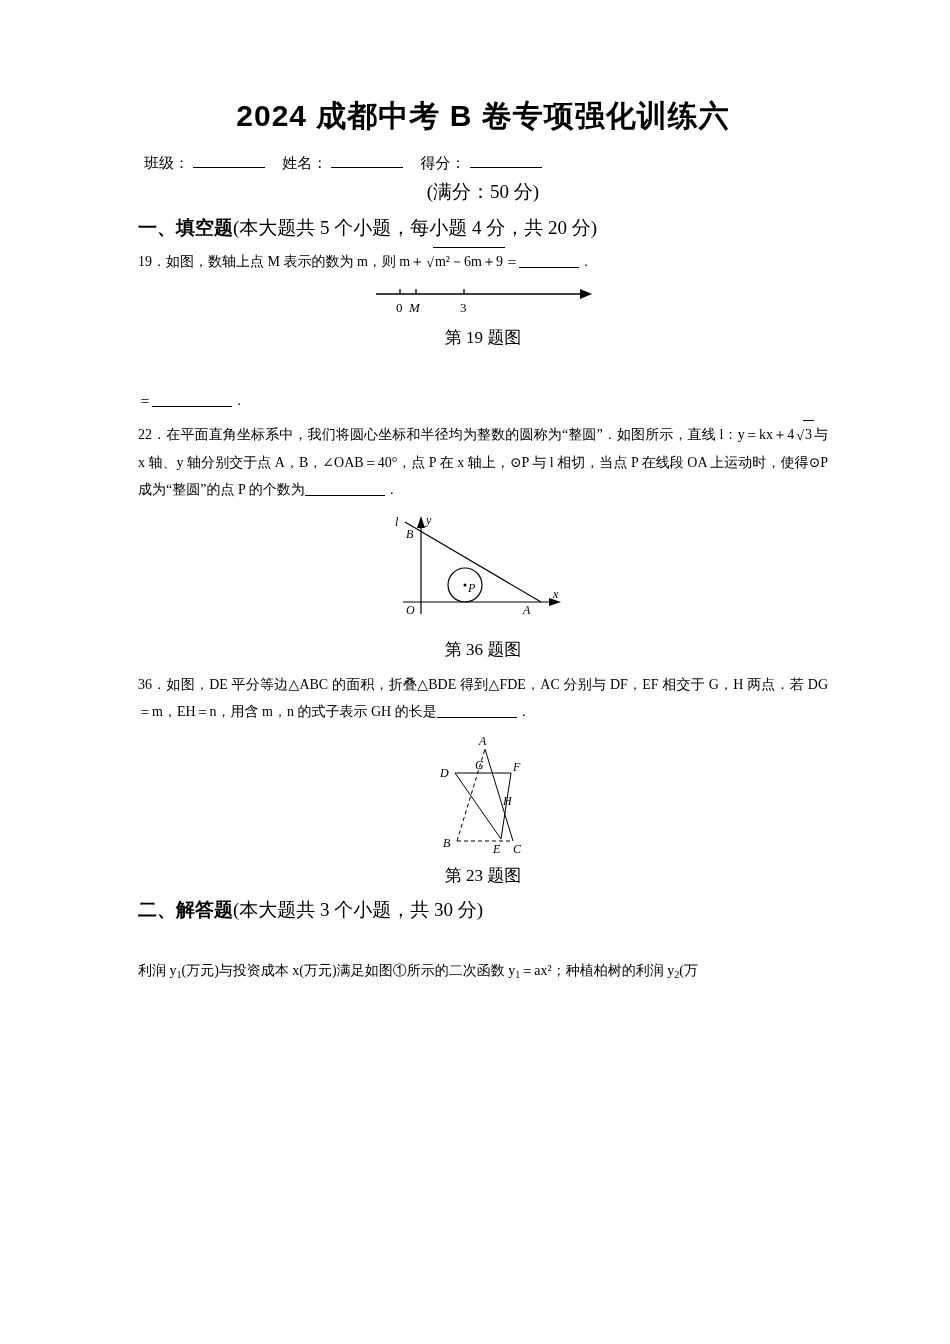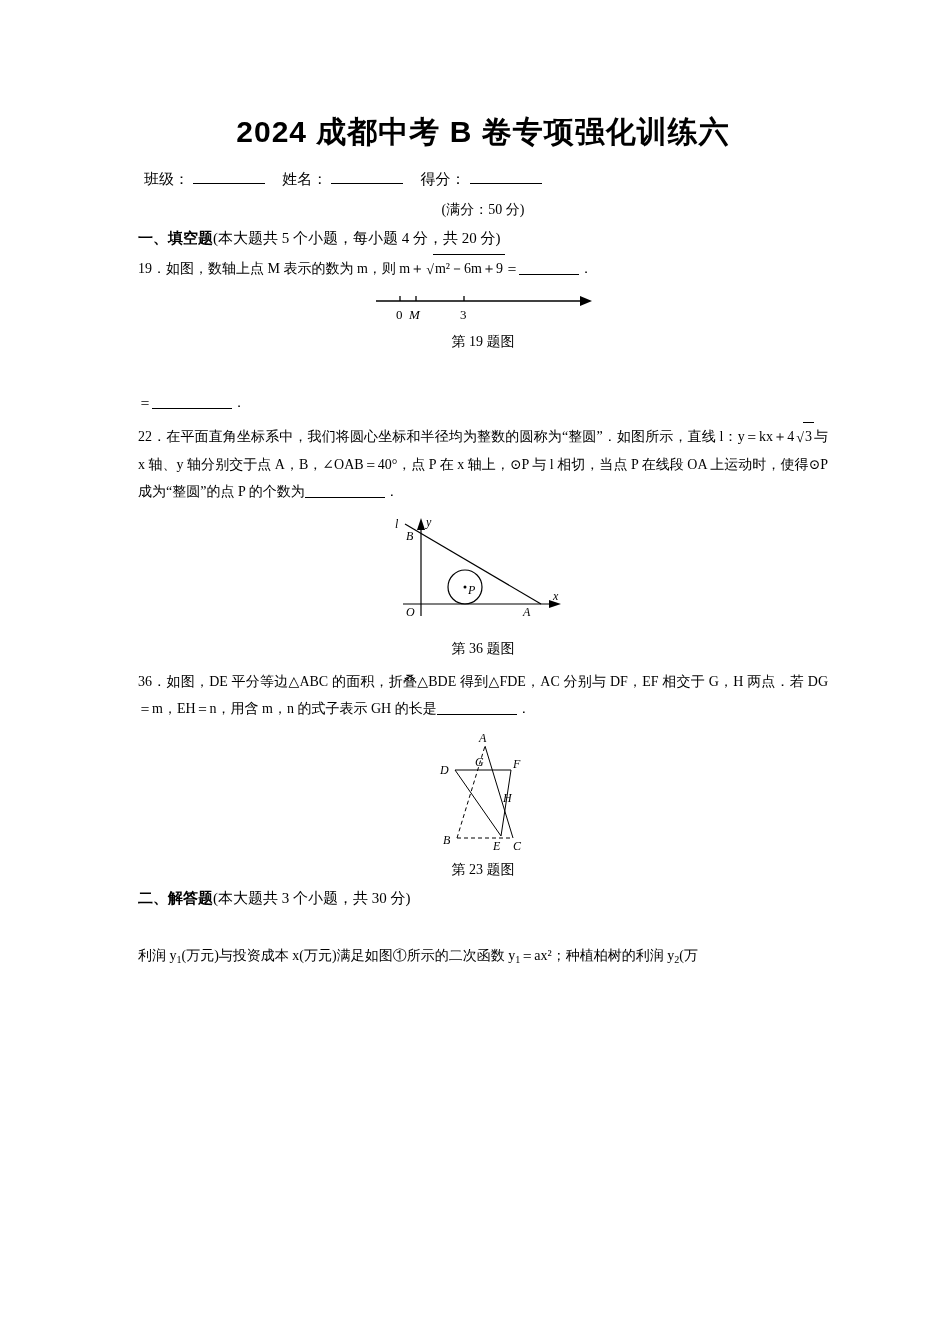--- a/index.html
+++ b/index.html
@@ -15,54 +15,54 @@
   .page {
     position: relative;
     width: 950px;
     height: 1344px;
     padding: 0;
     box-sizing: border-box;
   }
   .content {
     position: absolute;
     left: 138px;
-    top: 112px;
+    top: 96px;
     width: 690px;
   }
   h1.title {
     font-size: 30px;
     font-weight: bold;
     text-align: center;
     margin: 0 0 16px 0;
     letter-spacing: 1px;
     font-family: "Liberation Sans", sans-serif;
   }
   .infoline {
     font-size: 15px;
     text-align: left;
-    margin: 0 0 12px 0;
+    margin: 0 0 6px 0;
     padding-left: 6px;
     font-family: Liberation Serif, serif;
   }
   .infoline .blank {
     display: inline-block;
     width: 72px;
     border-bottom: 1px solid #000;
     margin: 0 6px 0 2px;
     height: 14px;
     vertical-align: baseline;
   }
   .infoline .lbl { margin-right: 2px; }
   .fullmark {
     text-align: center;
-    font-size: 14px;
+    font-size: 19px;
     margin: 4px 0 10px 0;
   }
   .sec-head {
-    font-size: 15px;
+    font-size: 19px;
     font-weight: bold;
     margin: 10px 0 6px 0;
   }
   .sec-head .normal { font-weight: normal; }
   p.q {
     font-size: 14px;
     line-height: 1.95;
     margin: 6px 0 4px 0;
     text-align: justify;
     text-justify: inter-ideograph;
@@ -70,21 +70,21 @@
   .ul-blank {
     display: inline-block;
     border-bottom: 1px solid #000;
     height: 13px;
     vertical-align: -2px;
   }
   .w60 { width: 60px; }
   .w80 { width: 80px; }
   .figcap {
     text-align: center;
-    font-size: 14px;
+    font-size: 17px;
     margin: 4px 0 10px 0;
   }
   .figwrap { text-align: center; margin: 6px 0 0 0; }
   svg { display: inline-block; }
   sub { font-size: 0.72em; vertical-align: -0.25em; }
   .sqrt-wrap { display:inline-block; position:relative; padding-left:2px;}
   .radic { display:inline-block; vertical-align: -1px;}
   .radicand {
     display:inline-block;
     border-top: 1px solid #000;

